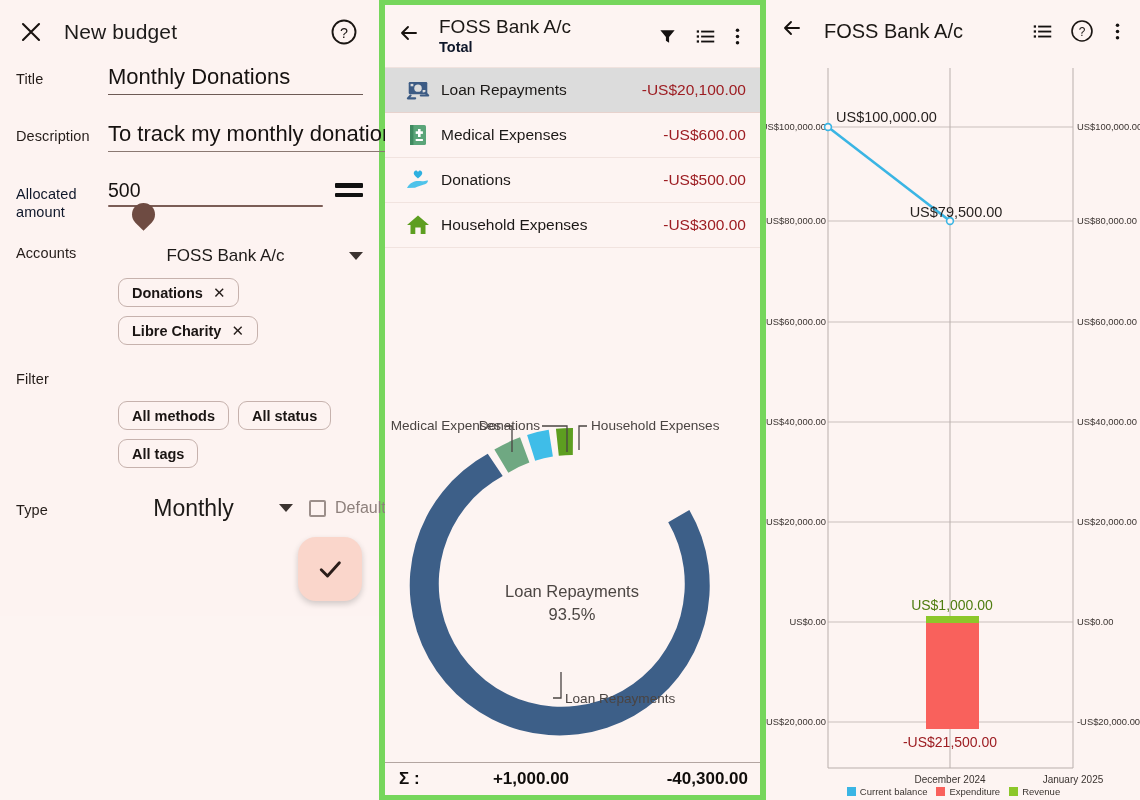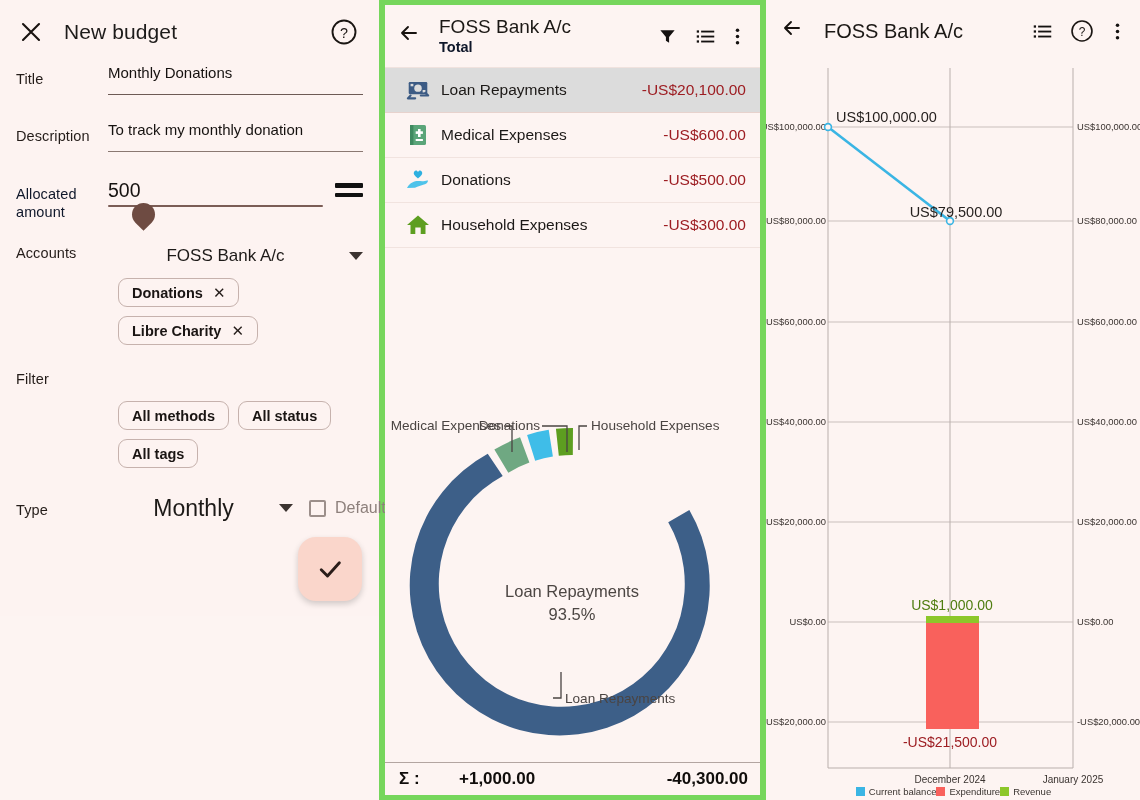--- a/index.html
+++ b/index.html
@@ -26,21 +26,21 @@
   .row { display: flex; align-items: flex-start; min-height: 44px; }
   .row-label {
     width: 92px; flex: none; font-size: 14.5px; color: #241c19; padding-top: 7px;
     letter-spacing: .1px;
   }
   .row-label.accent { color: #0f172a; font-weight: normal; line-height: 1.22; }
   .row-field { flex: 1; }
 
   .tf {
     border-bottom: 1.4px solid #6d5a55; padding-bottom: 2px;
-    font-size: 15px; color: #161210; height: 31px; white-space: nowrap; overflow: hidden;
+    font-size: 22px; color: #161210; height: 31px; white-space: nowrap; overflow: hidden;
   }
   .tf.tf-desc { border-bottom-color: #8a7872; }
 
   .amount-wrap { display: flex; align-items: flex-start; }
   .amount-col { flex: 1; position: relative; }
   .amount-val { font-size: 19.5px; color: #161210; padding-bottom: 3px; }
   .slider-track { height: 2px; background: #7b5d56; width: 100%; border-radius: 2px; }
   .slider-thumb {
     position: absolute; left: 24px; top: 24px; width: 23px; height: 23px;
     background: #6e4b42; border-radius: 50% 50% 50% 0;
@@ -107,36 +107,36 @@
   .tx-ic { width: 46px; flex: none; display: flex; justify-content: center; }
   .tx-name { flex: 1; font-size: 15.5px; color: #1c1917; }
   .tx-amt { font-size: 15.5px; font-weight: normal; color: #9d1d22; }
 
   .donut-area { flex: 1; position: relative; }
   .sum-bar {
     height: 33px; border-top: 1px solid #b3a5a1; display: flex; align-items: center;
     padding: 0 12px 0 14px; font-size: 17px; font-weight: bold; color: #100d0b;
   }
   .sum-sigma { width: 60px; }
-  .sum-in { flex: 1; text-align: left; }
+  .sum-in { flex: 1; text-align: center; }
   .sum-out { width: 145px; text-align: right; }
 
   
   .panel-right {
     flex: 1; height: 800px; background: #fdf4f2; position: relative;
   }
   .rp-appbar { height: 62px; display: flex; align-items: center; padding: 0 8px 0 14px; }
   .rp-back { width: 30px; font-size: 22px; color: #17120f; }
   .rp-title { flex: 1; font-size: 20px; color: #1b1815; margin-left: 14px; }
   .rp-ic { width: 40px; display: flex; justify-content: center; align-items: center; }
   .chart-box { position: absolute; left: 0; top: 56px; width: 375px; height: 744px; }
 
   .legend {
     position: absolute; left: 0; bottom: 3px; width: 375px;
-    display: flex; justify-content: center; align-items: center; 
+    display: flex; justify-content: center; align-items: center; gap: 9px;
     font-size: 9.5px; color: #3b3531;
   }
   .legend-item { display: flex; align-items: center; gap: 4px; }
   .legend-sw { width: 9px; height: 9px; }
 
   text { font-family: "Liberation Sans", sans-serif; }
 </style>
 </head>
 <body>
 

